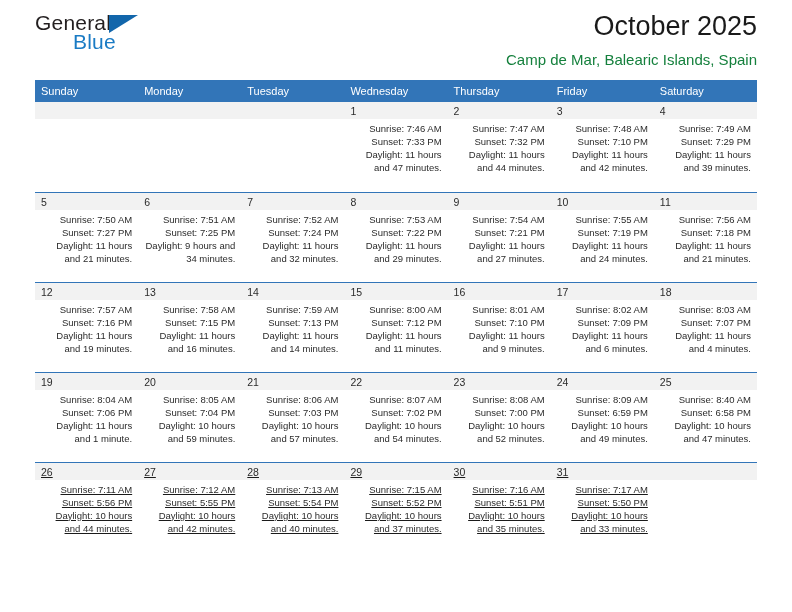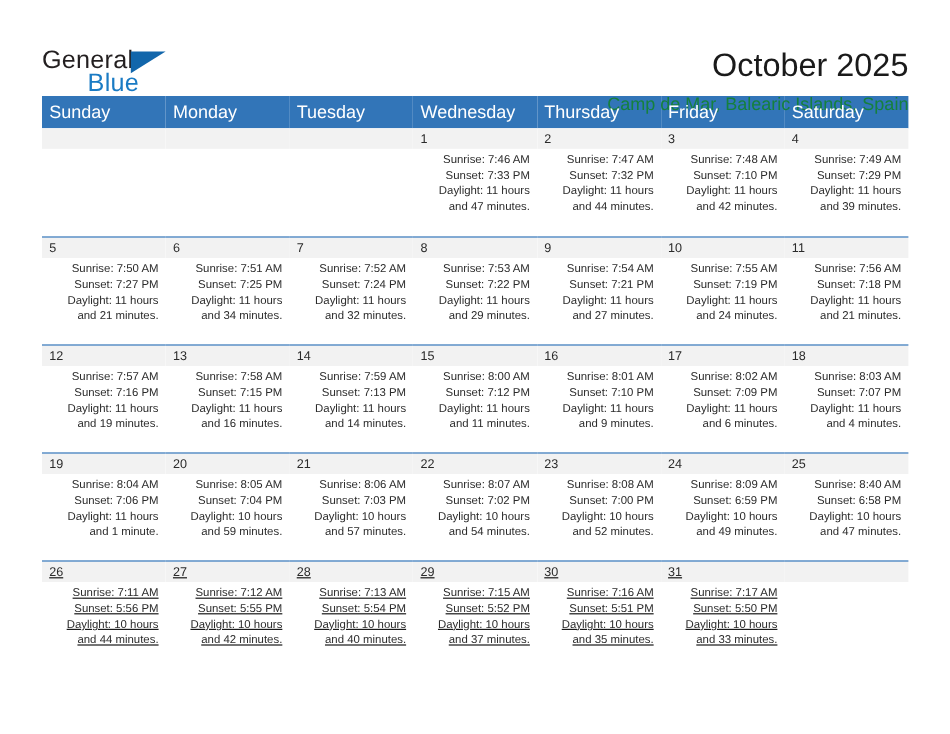--- a/index.html
+++ b/index.html
@@ -20,21 +20,21 @@
     height: 612px;
     box-sizing: border-box;
     padding: 0 35px;
   }
 
   
   .header {
     display: flex;
     align-items: flex-start;
     justify-content: center;
-    padding-top: 40px;
+    padding-top: 12px;
     height: 68px;
     box-sizing: border-box;
   }
   .logo {
     position: relative;
     width: 115px;
     height: 44px;
     flex: 0 0 auto;
   }
   .logo-general {
@@ -86,21 +86,21 @@
   .calendar {
     margin-top: 12px;
     width: 722px;
     border-collapse: collapse;
     table-layout: fixed;
   }
   .calendar th {
     background: #3275b8;
     color: #ffffff;
     font-weight: 400;
-    font-size: 15px;
+    font-size: 11px;
     text-align: left;
     padding: 5px 0 5px 6px;
     height: 18px;
     box-sizing: border-box;
   }
   .calendar td {
     vertical-align: top;
     padding: 0;
     width: 103.14px;
     height: 90px;
@@ -235,21 +235,21 @@
               <div>Sunrise: 7:50 AM</div>
               <div>Sunset: 7:27 PM</div>
               <div class="daylight">Daylight: 11 hours and 21 minutes.</div>
             </div>
           </td>
           <td>
             <div class="daynum">6</div>
             <div class="cell-body">
               <div>Sunrise: 7:51 AM</div>
               <div>Sunset: 7:25 PM</div>
-              <div class="daylight">Daylight: 11 hours and 34 minutes.</div>
+              <div class="daylight">Daylight: 9 hours and 34 minutes.</div>
             </div>
           </td>
           <td>
             <div class="daynum">7</div>
             <div class="cell-body">
               <div>Sunrise: 7:52 AM</div>
               <div>Sunset: 7:24 PM</div>
               <div class="daylight">Daylight: 11 hours and 32 minutes.</div>
             </div>
           </td>

